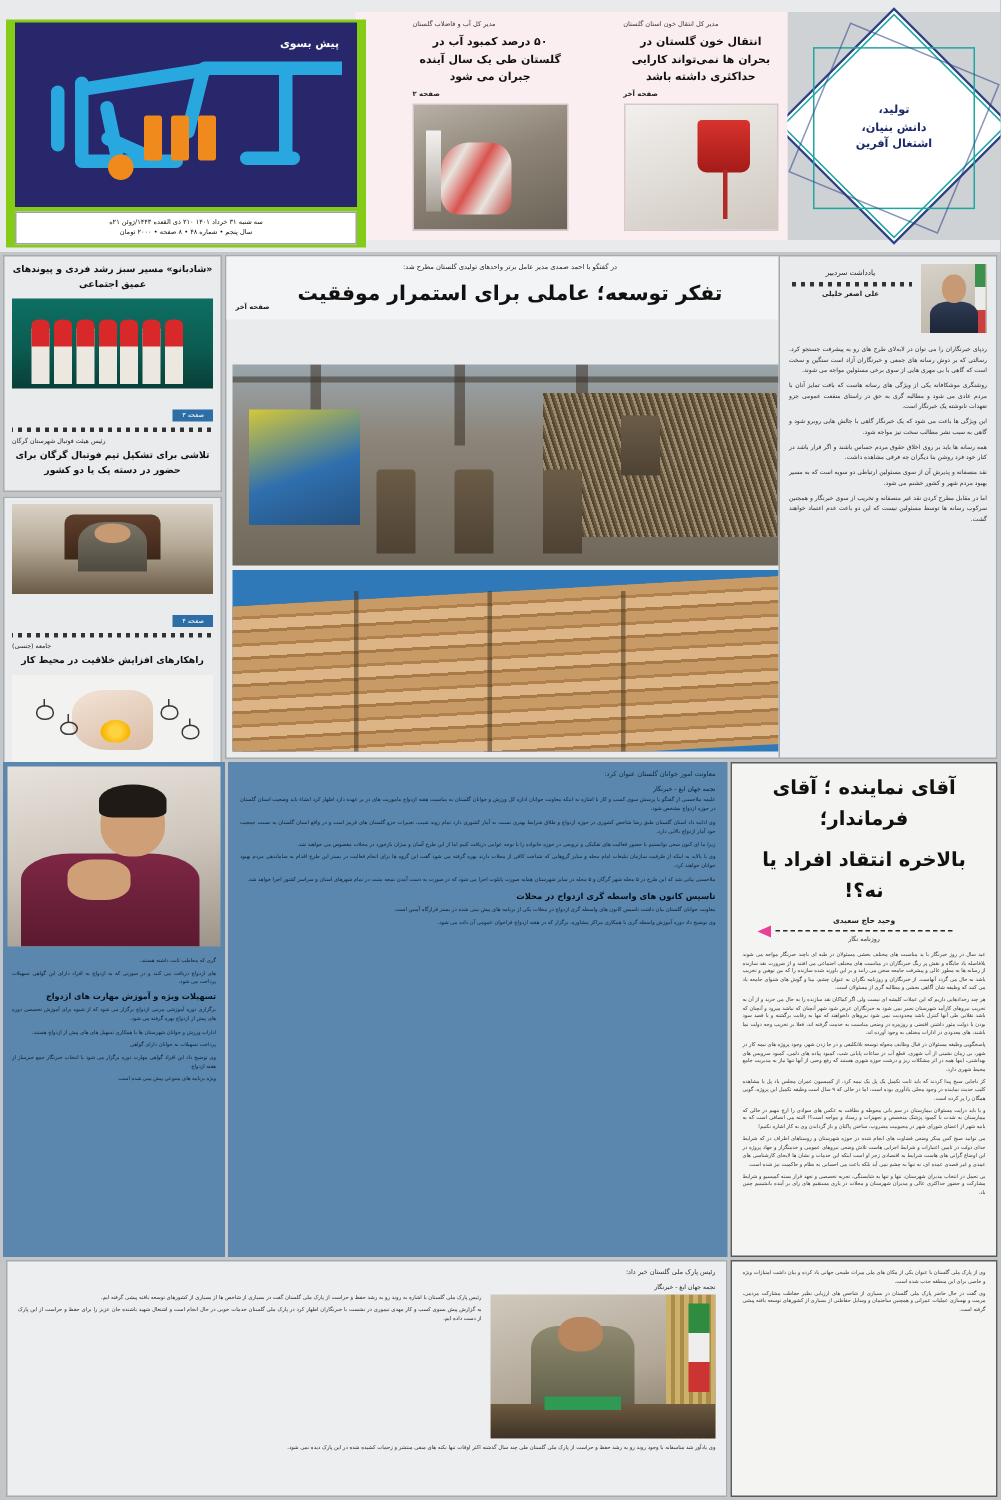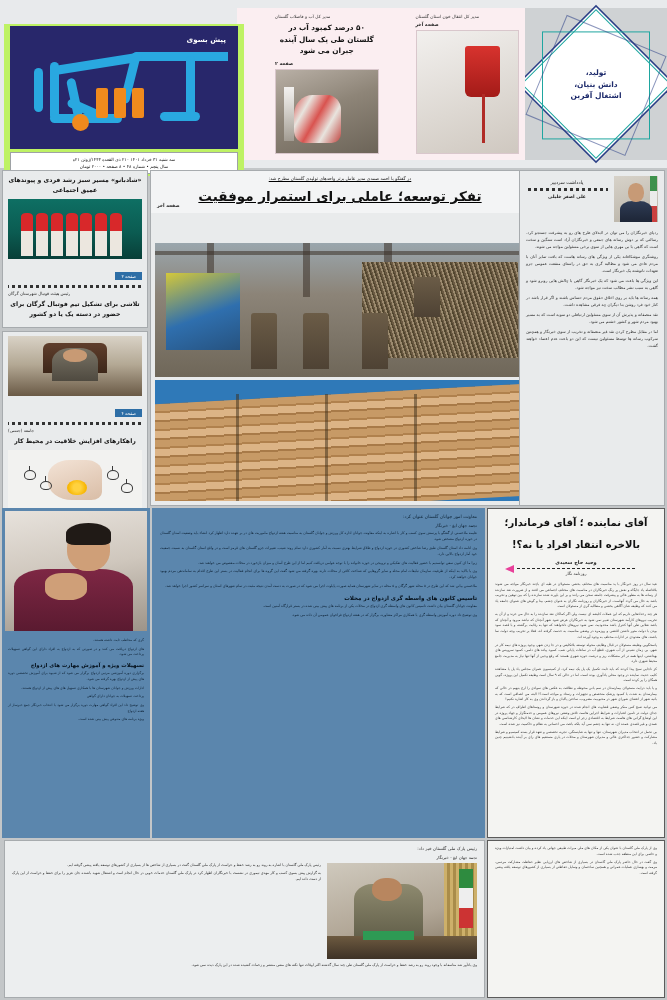--- a/index.html
+++ b/index.html
@@ -80,22 +80,22 @@
   .ph-blood::before {
     content:""; position:absolute; right:18%; top:12%; width:34%; height:42%;
     background: linear-gradient(to bottom,#d8332e,#a31b18); border-radius: 3px 3px 6px 6px;
   }
   .ph-blood::after {
     content:""; position:absolute; right:33%; top:52%; width:2.5px; height:40%;
     background:#b02b26;
   }
 
   .logoblock {
-    position: absolute; left: 4px; top: 24px; width: 240px; height: 152px;
-    background: #bef264;
+    position: absolute; left: 4px; top: 13px; width: 240px; height: 152px;
+    background: #84cc16;
   }
   .logo-navy {
     position: absolute; left: 6px; top: 2px; width: 228px; height: 123px;
     background: #28276b; overflow: hidden;
   }
   .pish {
     position: absolute; right: 12px; top: 9px;
     color: #fff; font-size: 7.2px; font-weight: bold; letter-spacing: .2px;
   }
   .logo-art { position: absolute; inset: 0; }
@@ -104,21 +104,21 @@
   .logo-dateline {
     position: absolute; left: 6px; top: 128px; width: 228px; height: 22px;
     background: #fff; border: 1px solid #9ea2a5;
     display: flex; flex-direction: column; align-items: center; justify-content: center; gap: 1.5px;
   }
   .logo-dateline div { font-size: 4.4px; color: #111; white-space: nowrap; }
 
   
   .lead {
     position: absolute; left: 150px; top: 170px; width: 380px; height: 336px;
-    background: #e9ebec; border: 1px solid #a7abae; text-decoration: underline;
+    background: #e9ebec; border: 1px solid #a7abae;
   }
   .lead-head { background: #f3f4f5; padding: 5px 8px 6px; position: relative; }
   .lead-head .kicker { font-size: 4.5px; margin-bottom: 5px; }
   .lead-head .hl { font-size: 13.5px; line-height: 1.52; letter-spacing: -.2px; }
   .lead-head .pg {
     position: absolute; left: 6px; bottom: 5px; font-size: 4.5px; font-weight: bold; color:#222;
   }
   .lead-photos { position: absolute; left: 4px; right: 4px; top: 72px; bottom: 4px; }
   .ph-factory {
     position: absolute; left: 0; right: 0; top: 0; height: 52%;
@@ -193,21 +193,21 @@
     background: radial-gradient(circle,#ffd23f 30%, #f8b705 70%); border-radius:50% 50% 45% 45%;}
   .ph-bulb .b { position:absolute; width:9%; height:16%; border:1px solid #3a3a3a; border-radius:50% 50% 45% 45%; }
   .ph-bulb .b::before { content:""; position:absolute; left:40%; top:-70%; width:1px; height:70%; background:#3a3a3a; }
 
   
   .band2 { position: absolute; left: 2px; top: 508px; width: 663px; height: 330px; }
   .b2-right {
     position: absolute; right: 0; top: 0; width: 178px; height: 330px;
     background: #f4f4f2; border: 1px solid #5b5b5b; padding: 6px 7px;
   }
-  .b2-right .hl { font-size: 10px; line-height: 1.62; margin-bottom: 6px; }
+  .b2-right .hl { font-size: 13px; line-height: 1.62; margin-bottom: 6px; }
   .b2-right .auth { text-align: center; font-size: 5px; color:#222; font-weight:bold; }
   .b2-right .auth2 { text-align: center; font-size: 4.2px; color:#333; margin-top:2px;}
   .b2-right .dash {
     height: 0; border-top: 1.3px dashed #2a2a2a; margin: 3px 22px 0; position: relative;
   }
   .b2-right .dash::after {
     content:""; position:absolute; left:-12px; top:-4px; width:0;height:0;
     border-top:4.5px solid transparent;border-bottom:4.5px solid transparent;border-right:9px solid #e8409a;
   }
   .b2-right .col { margin-top: 6px; font-size: 3.45px; line-height: 1.6; text-align: justify; color:#333;}
@@ -288,20 +288,21 @@
           <div>تولید،</div>
           <div>دانش بنیان،</div>
           <div>اشتغال آفرین</div>
         </div>
       </div>
     </div>
 
     <div class="teaserzone">
       <div class="teaser">
         <div class="kicker">مدیر کل انتقال خون استان گلستان</div>
+        <div class="hl">انتقال خون گلستان در بحران ها نمی‌تواند کارایی حداکثری داشته باشد</div>
         <div class="pg">صفحه آخر</div>
         <div class="ph ph-blood"></div>
       </div>
       <div class="teaser">
         <div class="kicker">مدیر کل آب و فاضلاب گلستان</div>
         <div class="hl">۵۰ درصد کمبود آب در گلستان طی یک سال آینده جبران می شود</div>
         <div class="pg">صفحه ۲</div>
         <div class="ph ph-water"></div>
       </div>
     </div>

